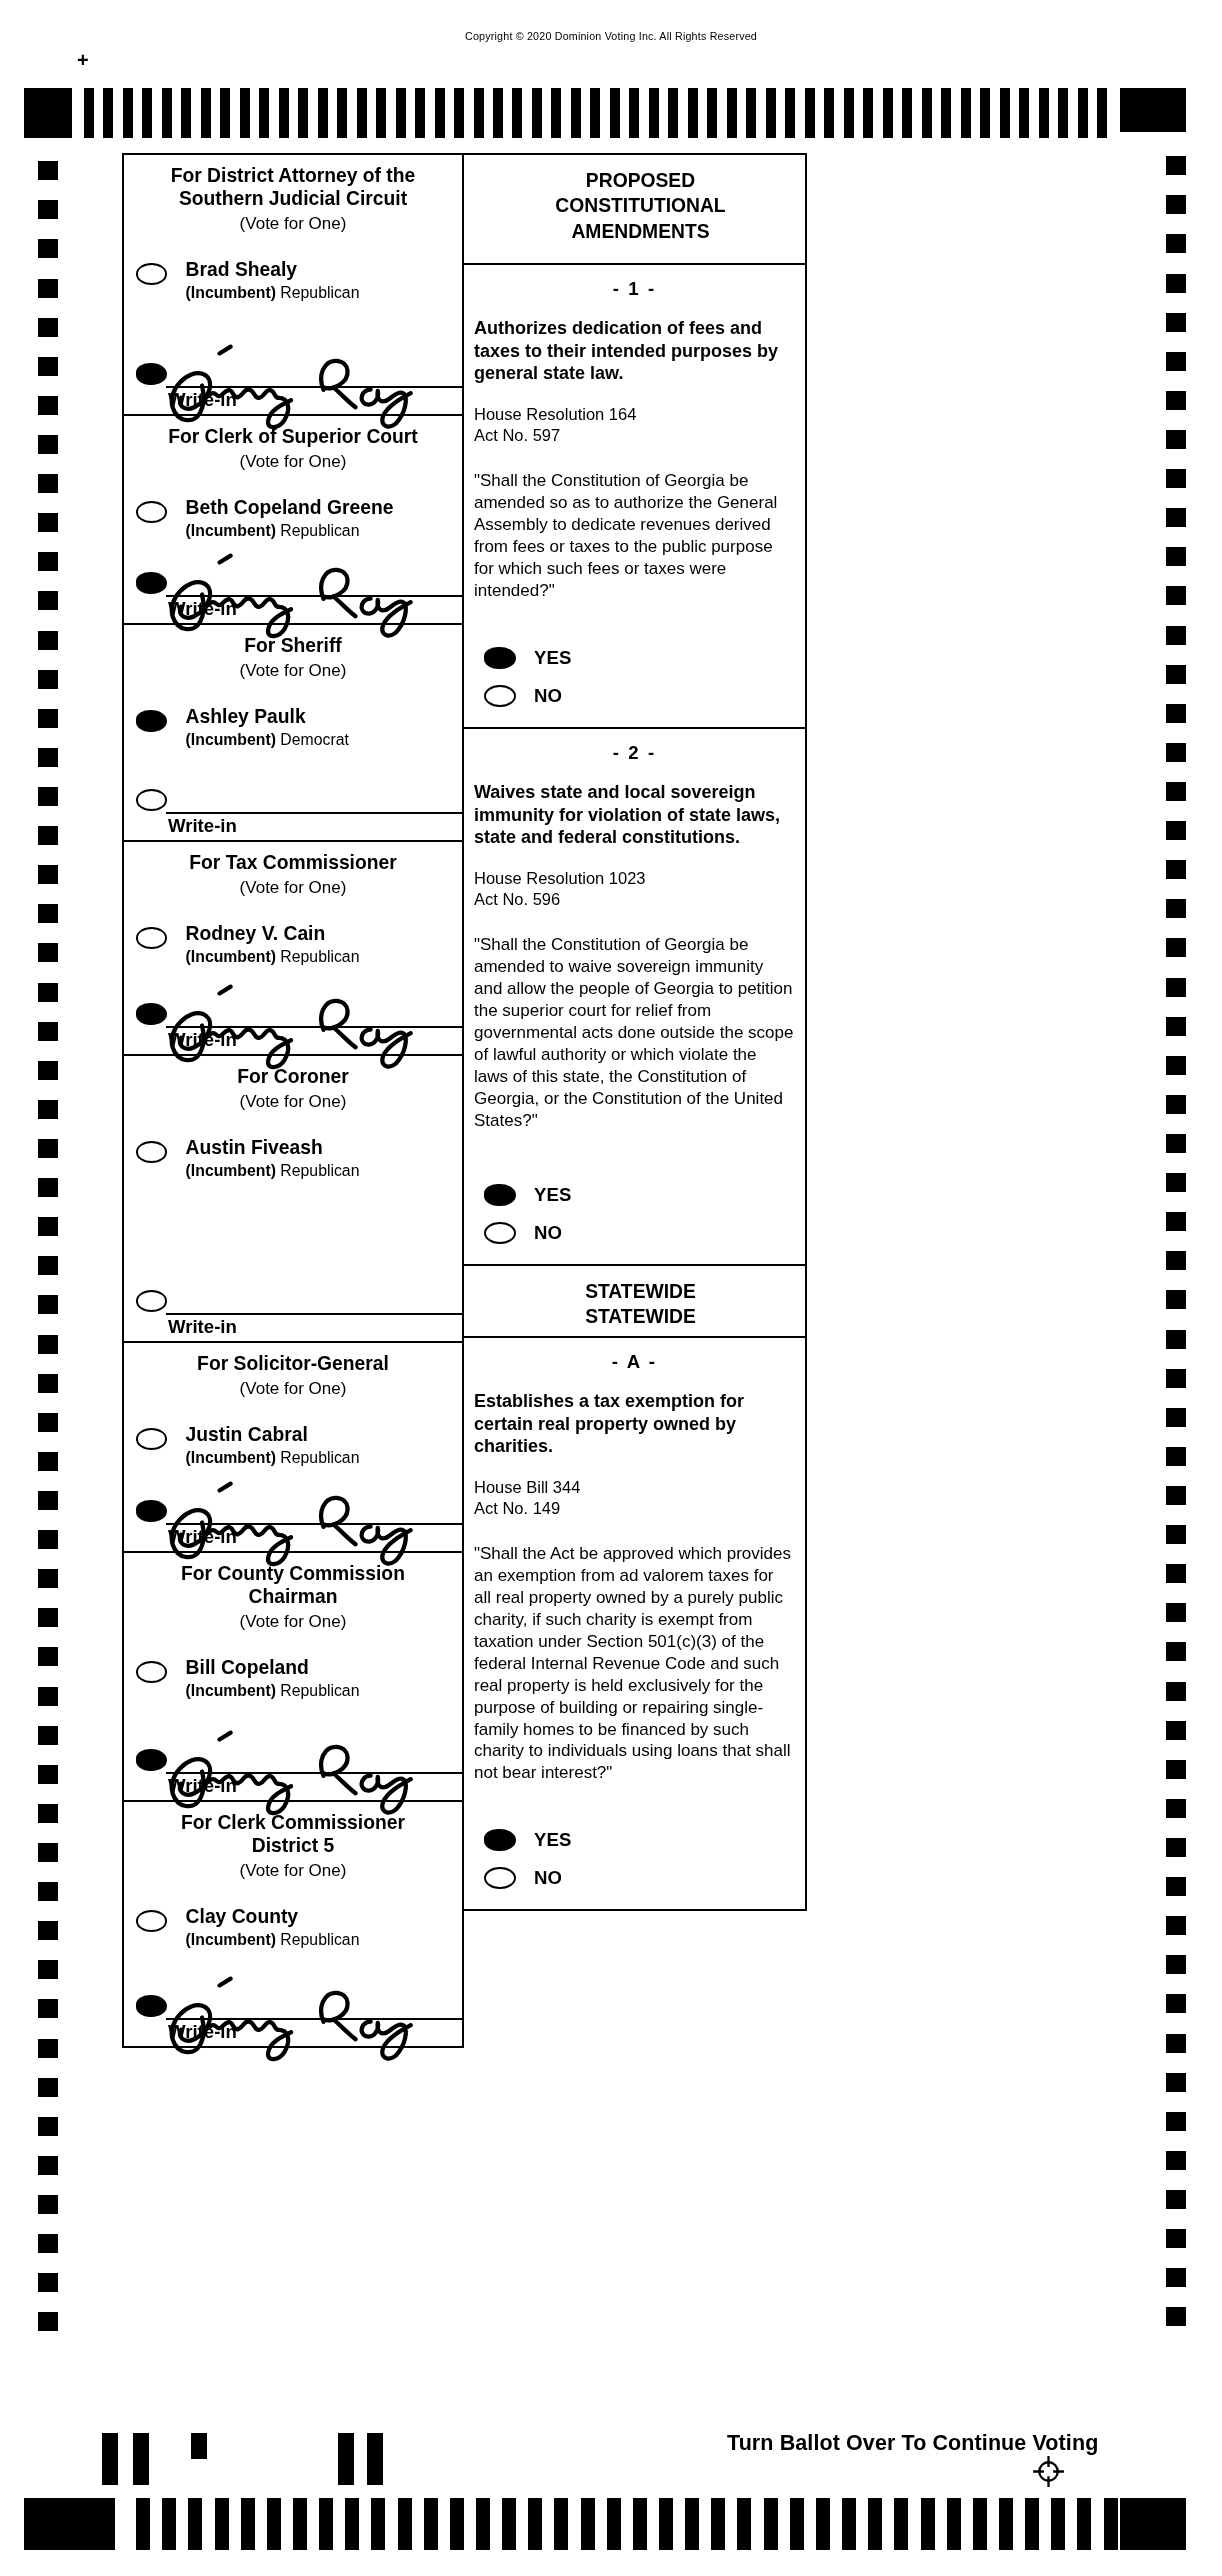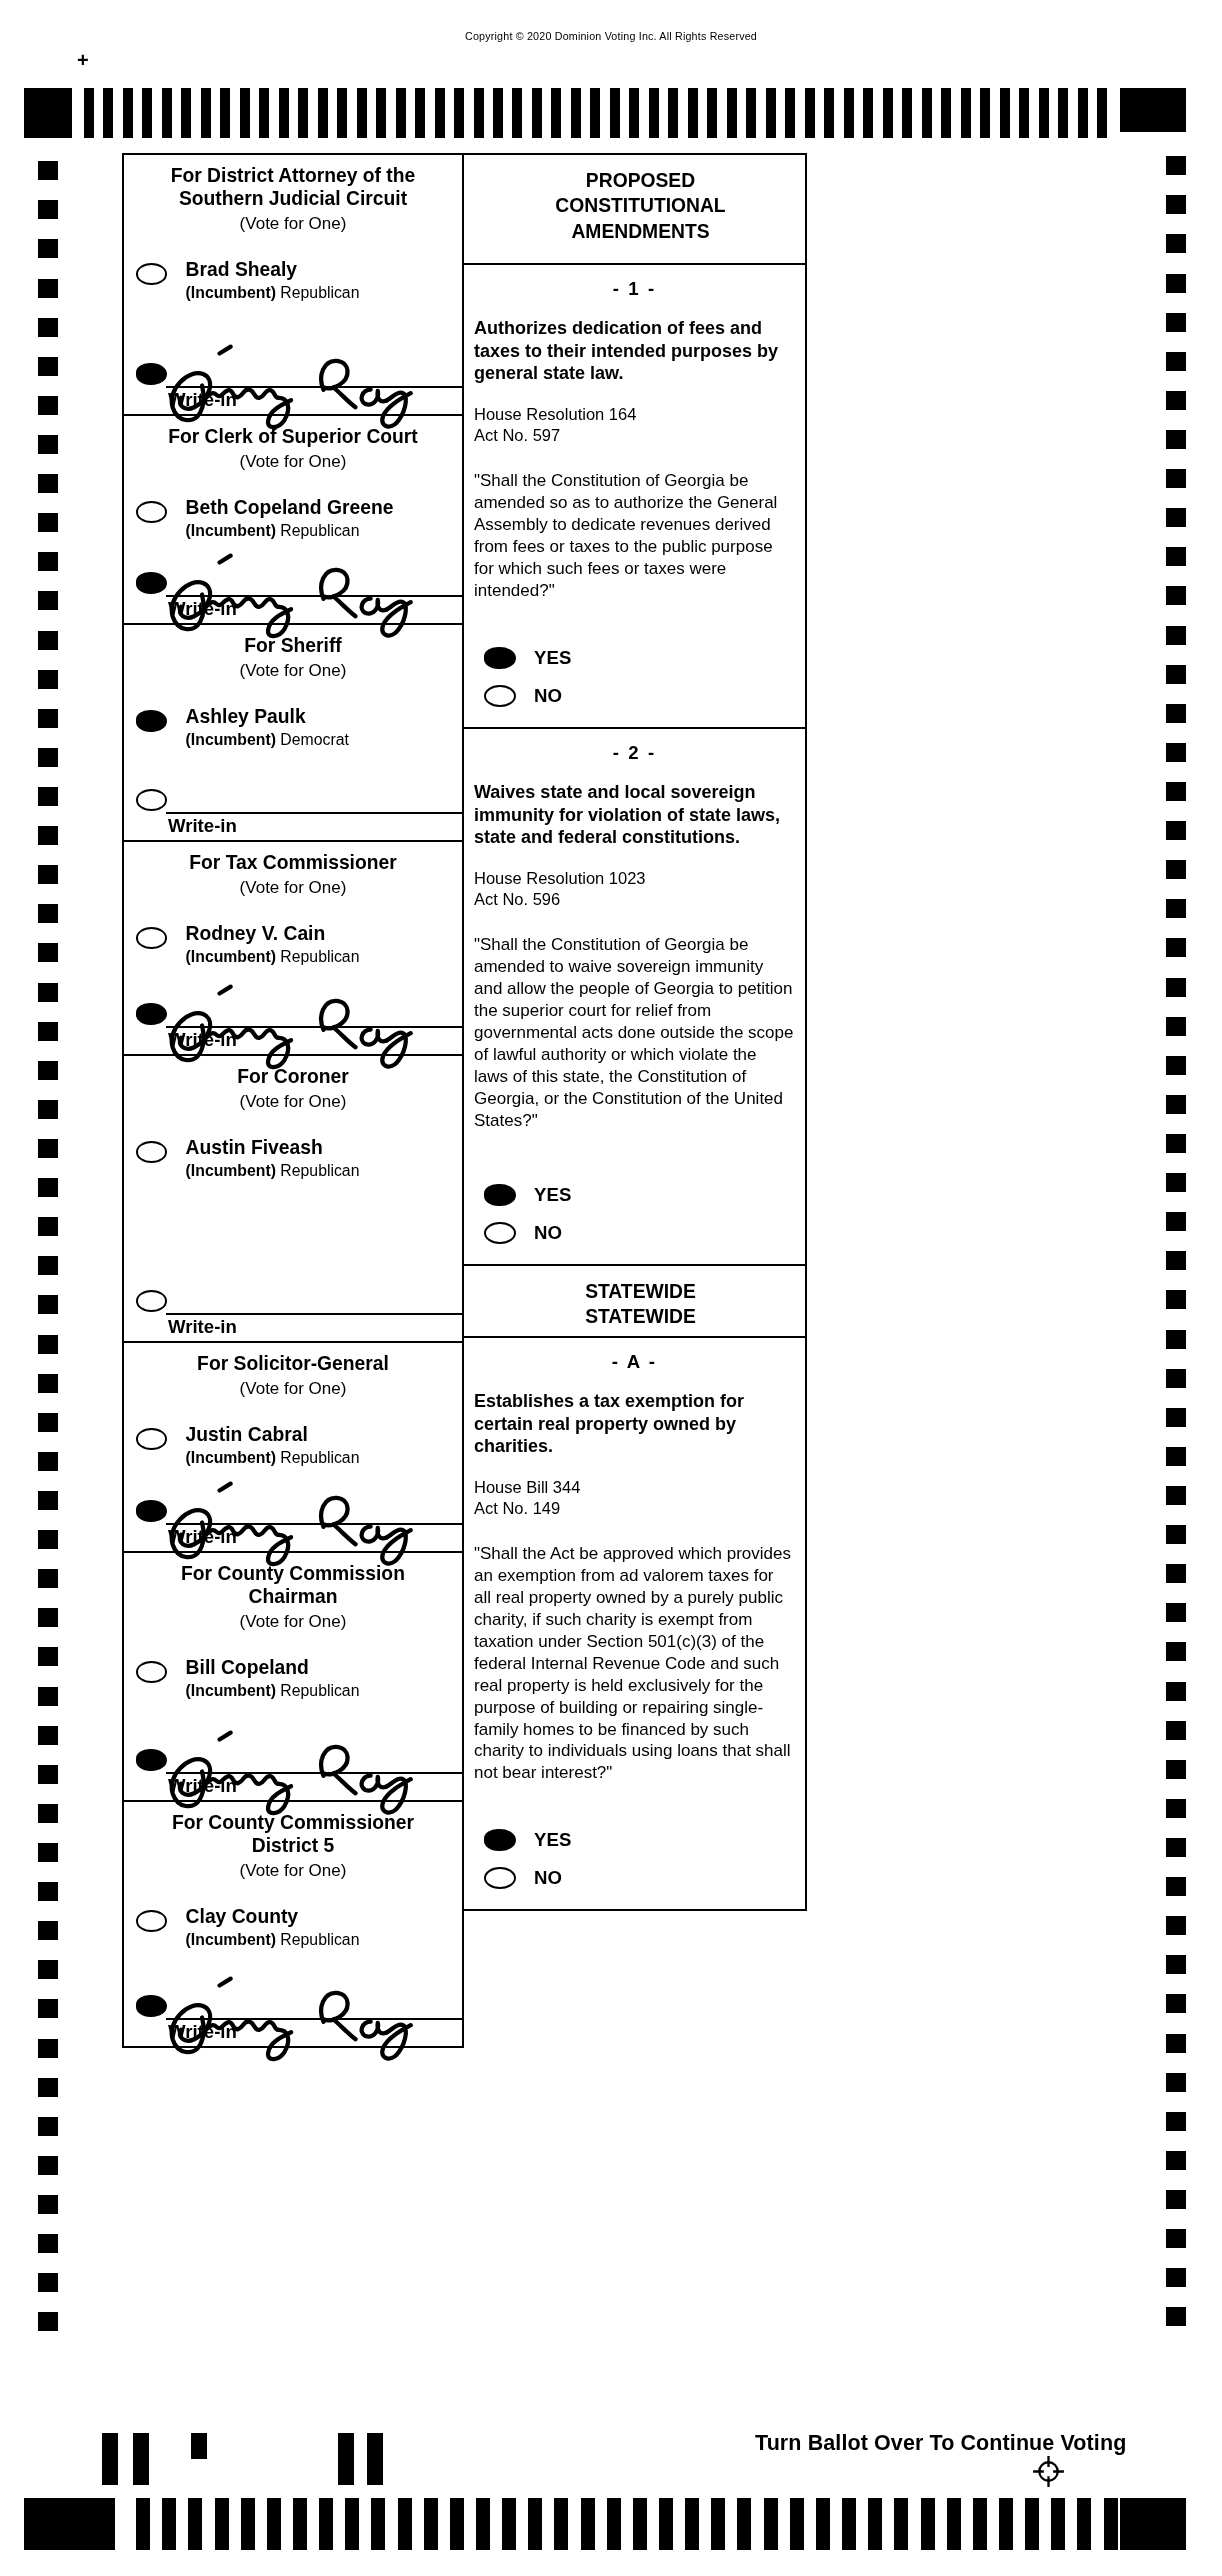--- a/index.html
+++ b/index.html
@@ -3,21 +3,21 @@
 <meta charset="utf-8">
 <style>
   html,body{margin:0;padding:0;background:#888;}
   .page{position:relative;width:1222px;height:2576px;background:#ffffff;
         font-family:"Liberation Sans",sans-serif;color:#000;overflow:hidden;}
 
   
   .copyright{position:absolute;top:30px;left:0;width:100%;text-align:center;
              font-size:10.7px;letter-spacing:0.2px;}
   .plus-mark{position:absolute;left:77px;top:49px;font-size:20px;font-weight:bold;}
-  .turn-text{position:absolute;top:2431px;left:755px;font-size:21.5px;font-weight:bold;
+  .turn-text{position:absolute;top:2431px;left:727px;font-size:21.5px;font-weight:bold;
              letter-spacing:0.1px;}
   .stub-num{position:absolute;left:384px;top:2441px;font-size:10px;font-weight:bold;
             transform:rotate(90deg);transform-origin:left top;}
 
   
   .corner{position:absolute;background:#000;}
   .tbar{position:absolute;background:#000;}
   .mark-sq{position:absolute;width:20px;height:18.6px;background:#000;}
 
   
@@ -465,21 +465,21 @@
                 <path d="M176,95 C190,95 194,110 184,126 C176,138 158,140 161,126 C164,112 180,105 194,99"></path>
                 <path d="M240,86 C232,66 242,44 260,46 C278,48 280,70 262,80 C254,84 246,85 242,83 M254,83 C264,92 272,102 284,112"></path>
                 <path d="M306,88 C294,88 288,102 298,108 C308,112 318,102 316,90 C314,100 318,108 328,104"></path>
                 <path d="M328,104 C336,100 342,92 350,94 C358,96 356,116 344,132 C334,146 316,142 322,126 C328,112 348,102 362,95"></path>
               </g>
             </svg></div>
         </div>
       </div>
       <div class="section" style="height: 244px;">
         <div class="c-title-wrap">
-          <div class="c-title">For County Commissioner</div>
+          <div class="c-title">For Clerk Commissioner</div>
           <div class="c-title">District 5</div>
         </div>
         <div class="c-instr">(Vote for One)</div>
         <div class="cand">
           <div class="oval"></div>
           <div class="cand-text">
             <div class="cand-name">Clay County</div>
             <div class="cand-party"><b>(Incumbent)</b> Republican</div>
           </div>
         </div>

